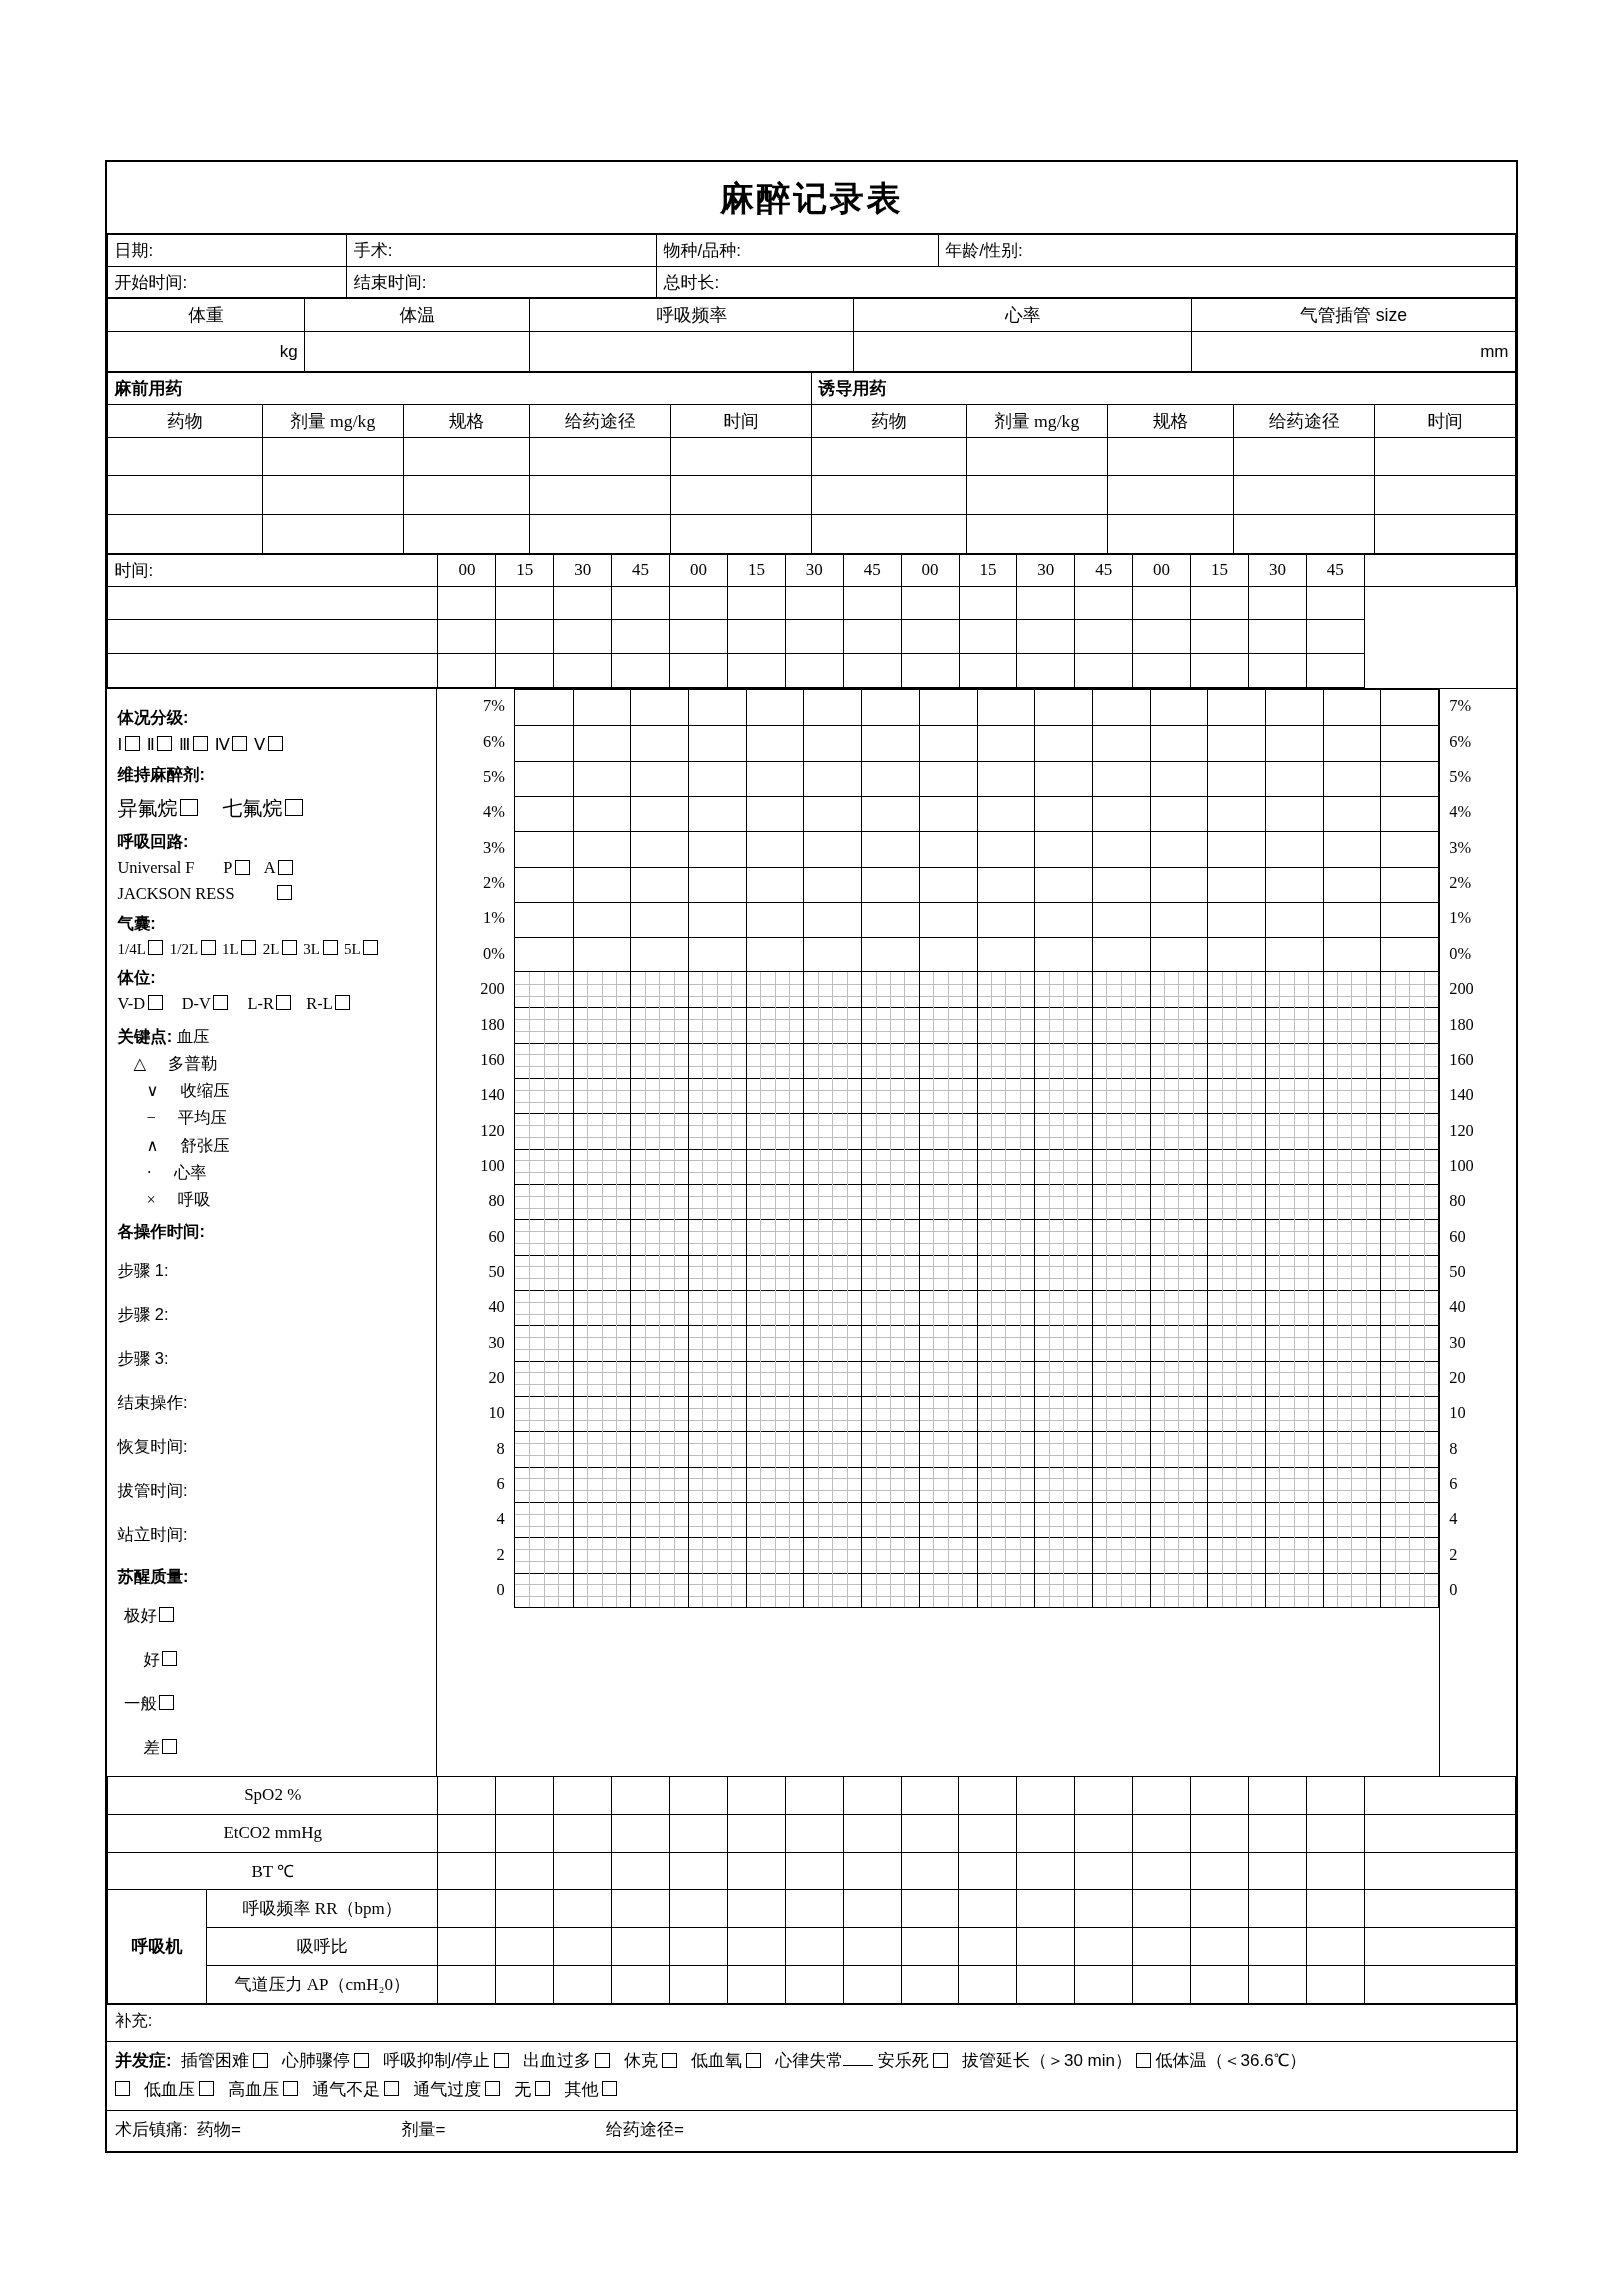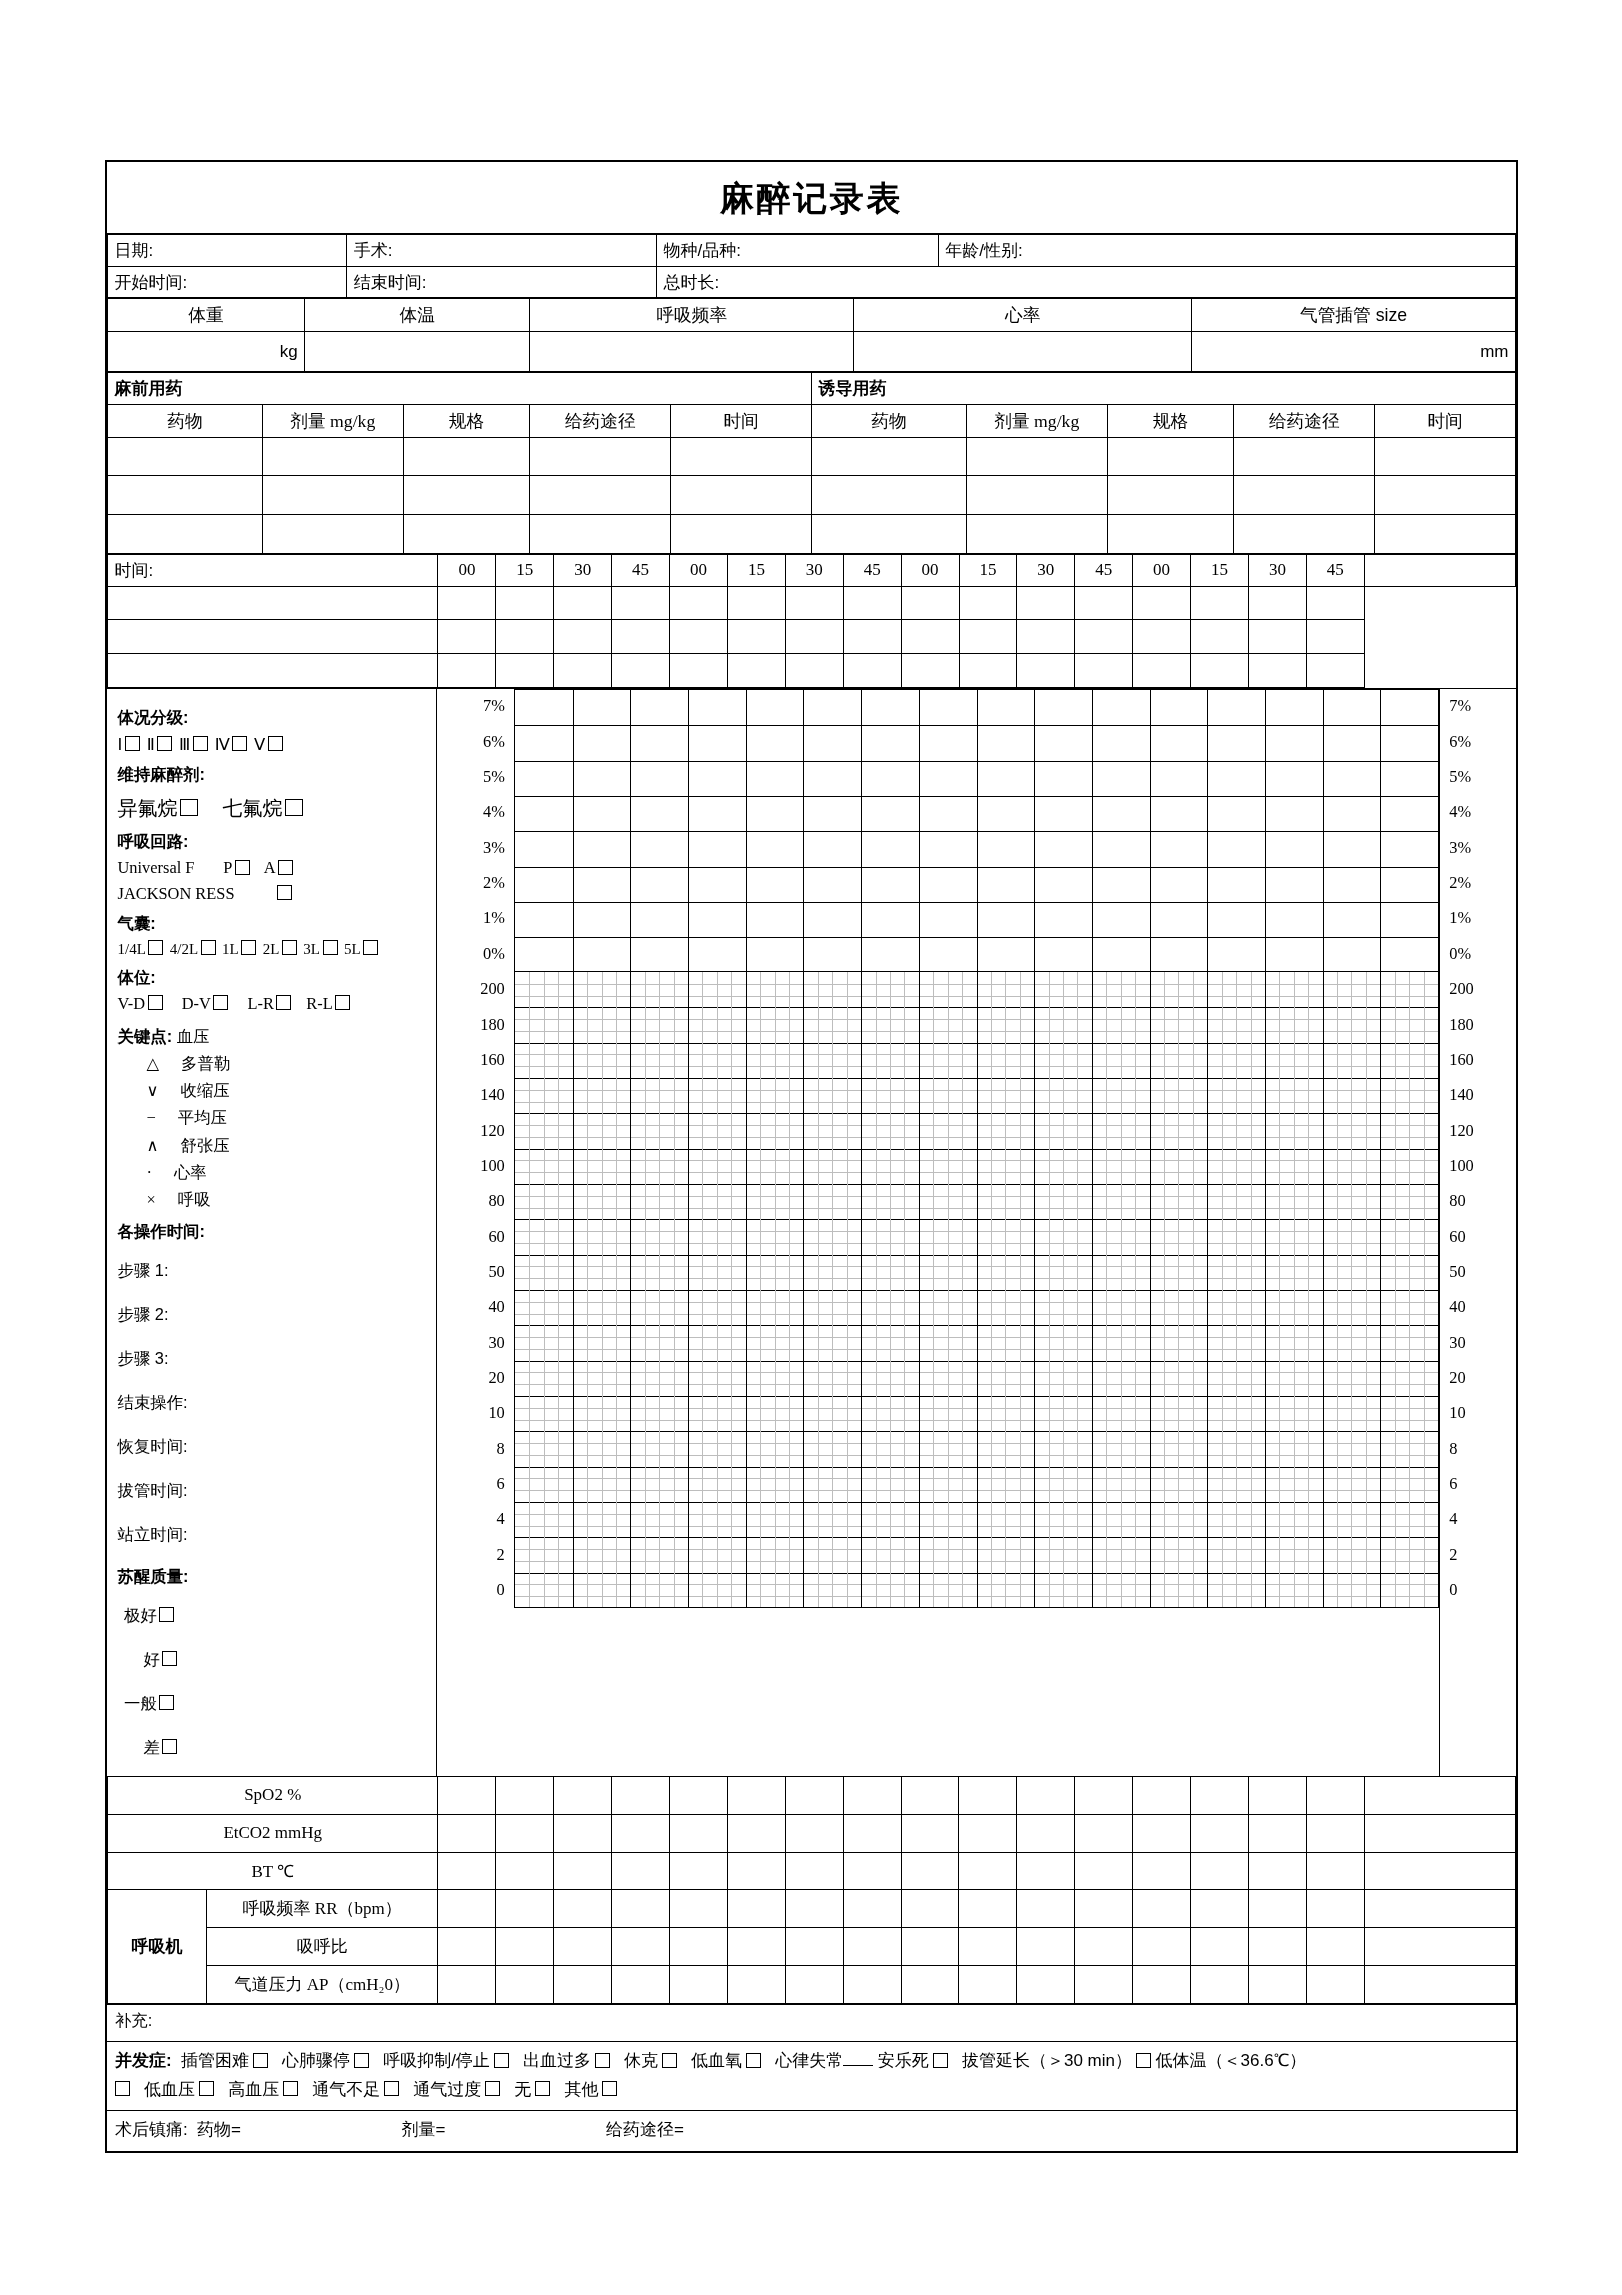--- a/index.html
+++ b/index.html
@@ -290,21 +290,21 @@
         <span>A</span><span class="cb"></span>
       </div>
       <div class="ln serif">
         <span>JACKSON RESS</span>
         <span class="cb" style="margin-left:38px"></span>
       </div>
 
       <div class="sec">气囊:</div>
       <div class="ln serif small">
         <span>1/4L</span><span class="cb"></span>
-        <span>4/2L</span><span class="cb"></span>
+        <span>1/2L</span><span class="cb"></span>
         <span>1L</span><span class="cb"></span>
         <span>2L</span><span class="cb"></span>
         <span>3L</span><span class="cb"></span>
         <span>5L</span><span class="cb"></span>
       </div>
 
       <div class="sec">体位:</div>
       <div class="ln serif">
         <span>V-D</span><span class="cb"></span>
         &nbsp;&nbsp;
@@ -312,21 +312,21 @@
         &nbsp;&nbsp;
         <span>L-R</span><span class="cb"></span>
         &nbsp;
         <span>R-L</span><span class="cb"></span>
       </div>
 
       <div class="sec" style="margin-top:11.8px">
         <span>关键点:</span>
         <span style="font-weight:normal">血压</span>
       </div>
-      <div class="ln" style="margin-left:29px"><span class="serif">△</span><span style="margin-left:22px">多普勒</span></div>
+      <div class="ln" style="margin-left:16px"><span class="serif">△</span><span style="margin-left:22px">多普勒</span></div>
       <div class="ln" style="margin-left:29px"><span class="serif">∨</span><span style="margin-left:22px">收缩压</span></div>
       <div class="ln" style="margin-left:29px"><span class="serif">−</span><span style="margin-left:22px">平均压</span></div>
       <div class="ln" style="margin-left:29px"><span class="serif">∧</span><span style="margin-left:22px">舒张压</span></div>
       <div class="ln" style="margin-left:29px"><span class="serif">·</span><span style="margin-left:22px">心率</span></div>
       <div class="ln" style="margin-left:29px"><span class="serif">×</span><span style="margin-left:22px">呼吸</span></div>
 
       <div class="sec" style="margin-top:10.5px">各操作时间:</div>
       <div class="ln" style="margin-top:17px">步骤 1:</div>
       <div class="ln" style="margin-top:22px">步骤 2:</div>
       <div class="ln" style="margin-top:22px">步骤 3:</div>

